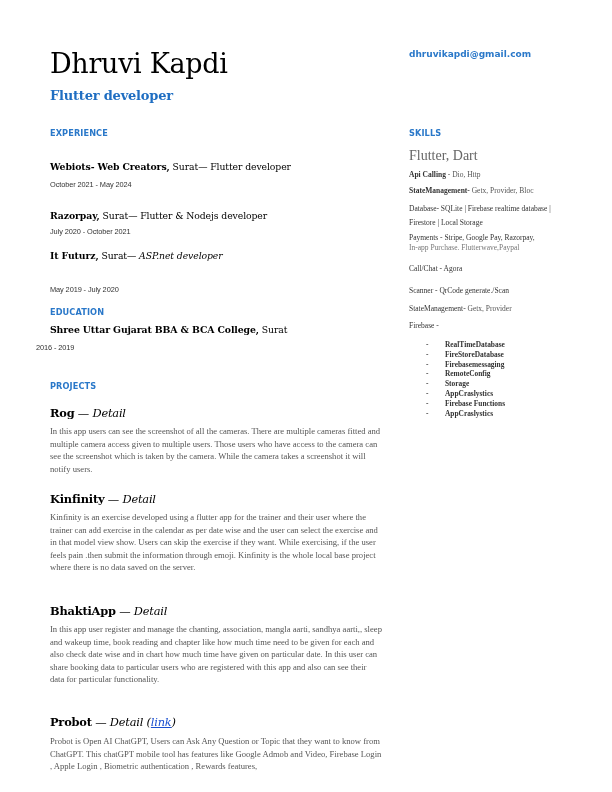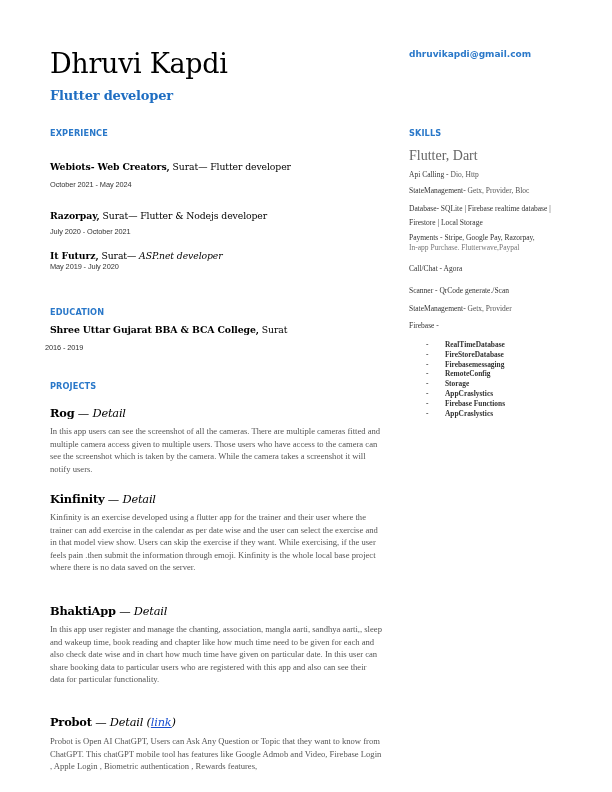--- a/index.html
+++ b/index.html
@@ -14,21 +14,21 @@
     .job-title i { font-style: italic; }
     .date { font-family: "Liberation Sans", sans-serif; font-size: 7.4px; color: #333; letter-spacing: -0.1px; }
     .proj-title { font-family: "DejaVu Serif", serif; font-size: 11.4px; color: #000; letter-spacing: -0.2px; white-space: nowrap; }
     .proj-title b { font-weight: bold; }
     .proj-title i { font-style: italic; }
     .proj-title a { color: #1a4fd0; text-decoration: underline; font-style: italic; }
     .desc { font-family: "Liberation Serif", serif; font-size: 8.6px; color: #555; line-height: 12.6px; width: 332px; }
     .skills { left: 409px; font-family: "Liberation Serif", serif; color: #555; }
     .sk-main { font-size: 14px; color: #666; }
     .sk-line { font-size: 7.5px; color: #333; line-height: 12px; width: 170px; }
-    .sk-line .lbl { font-weight: normal; color: #333; margin-top: 24px; }
+    .sk-line .lbl { font-weight: bold; color: #333; margin-top: 24px; }
     .sk-line .val { color: #555; }
     .fb-list { left: 426px; top: 340px; font-family: "Liberation Serif", serif; font-size: 7.4px; color: #222; }
     .fb-item { height: 9.8px; line-height: 9.8px; white-space: nowrap; }
     .fb-item .dash { display: inline-block; width: 19px; }
     .fb-item .txt { font-weight: bold; color: #333; }
   </style>
 </head>
 <body>
 
 <div class="abs name">Dhruvi Kapdi</div>
@@ -37,25 +37,25 @@
 
 <div class="abs section" style="left:50px; top:128px;">EXPERIENCE</div>
 
 <div class="abs job-title" style="left:50px; top:161px;"><b>Webiots- Web Creators,</b><span> Surat—</span><span> Flutter developer</span></div>
 <div class="abs date" style="left:50px; top:180px;">October 2021 - May 2024</div>
 
 <div class="abs job-title" style="left:50px; top:210px;"><b>Razorpay,</b><span> Surat—</span><span> Flutter &amp; Nodejs developer</span></div>
 <div class="abs date" style="left:50px; top:227px;">July 2020 - October 2021</div>
 
 <div class="abs job-title" style="left:50px; top:250px;"><b>It Futurz,</b><span> Surat—</span><i> ASP.net developer</i></div>
-<div class="abs date" style="left:50px; top:262px;">May 2019 - July 2020</div>
+<div class="abs date" style="left:50px; top:285px;">May 2019 - July 2020</div>
 
 <div class="abs section" style="left:50px; top:307px;text-align:center;">EDUCATION</div>
 <div class="abs job-title" style="left:50px; top:324px;"><b>Shree Uttar Gujarat BBA &amp; BCA College,</b><span> Surat</span></div>
-<div class="abs date" style="left:45px; top:343px;">2016 - 2019</div>
+<div class="abs date" style="left:36px; top:343px;">2016 - 2019</div>
 
 <div class="abs section" style="left:50px; top:381px;">PROJECTS</div>
 
 <div class="abs proj-title" style="left:50px; top:406px;"><b>Rog</b><span> — </span><i>Detail</i></div>
 <div class="abs desc" style="left:50px; top:425px;">In this app users can see the screenshot of all the cameras. There are multiple cameras fitted and multiple   camera access given to multiple users. Those users who have access to the camera can see the screenshot which  is taken by the camera. While the camera takes a screenshot it will notify users.</div>
 
 <div class="abs proj-title" style="left:50px; top:492px;"><b>Kinfinity</b><span> — </span><i>Detail</i></div>
 <div class="abs desc" style="left:50px; top:511px;">Kinfinity is an exercise developed using a flutter app for the trainer and their user where the trainer can add exercise in the calendar as per date wise and the user can select the exercise and in that model view show. Users can skip the exercise if they want. While exercising, if the user feels pain .then submit the information through emoji. Kinfinity is the whole local base project where there is no data saved on the server.</div>
 
 <div class="abs proj-title" style="left:50px; top:604px;"><b>BhaktiApp</b><span> — </span><i>Detail</i></div>

